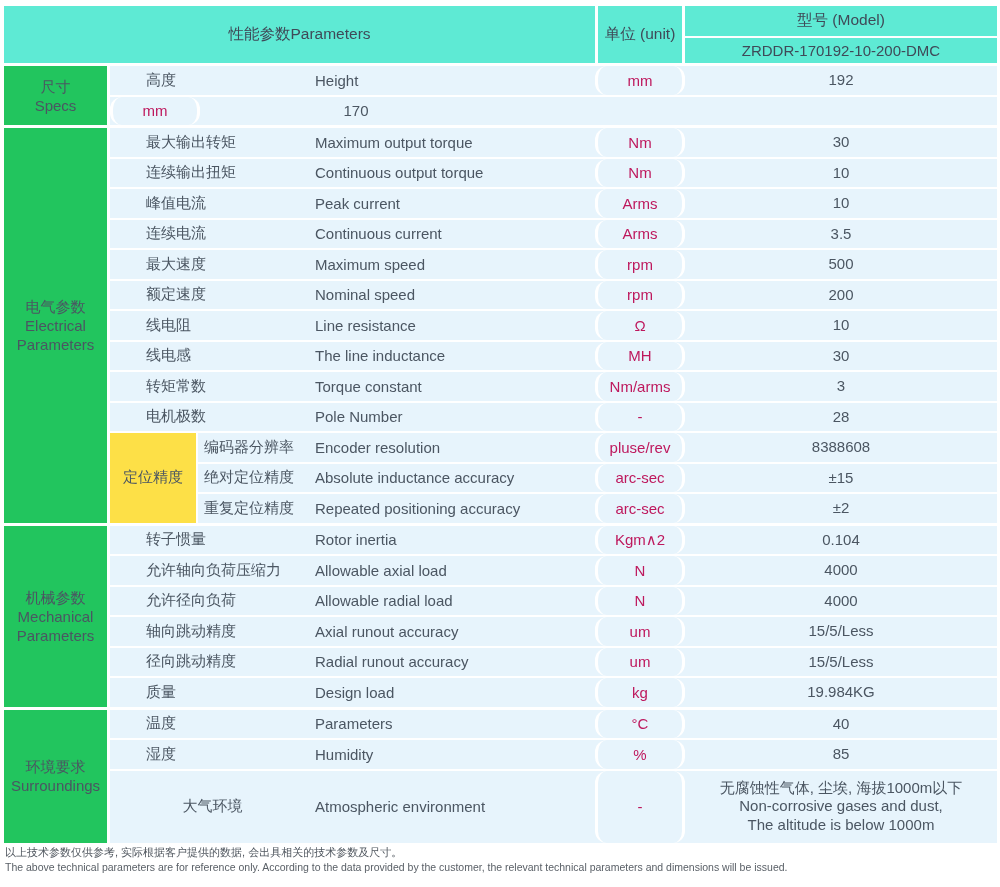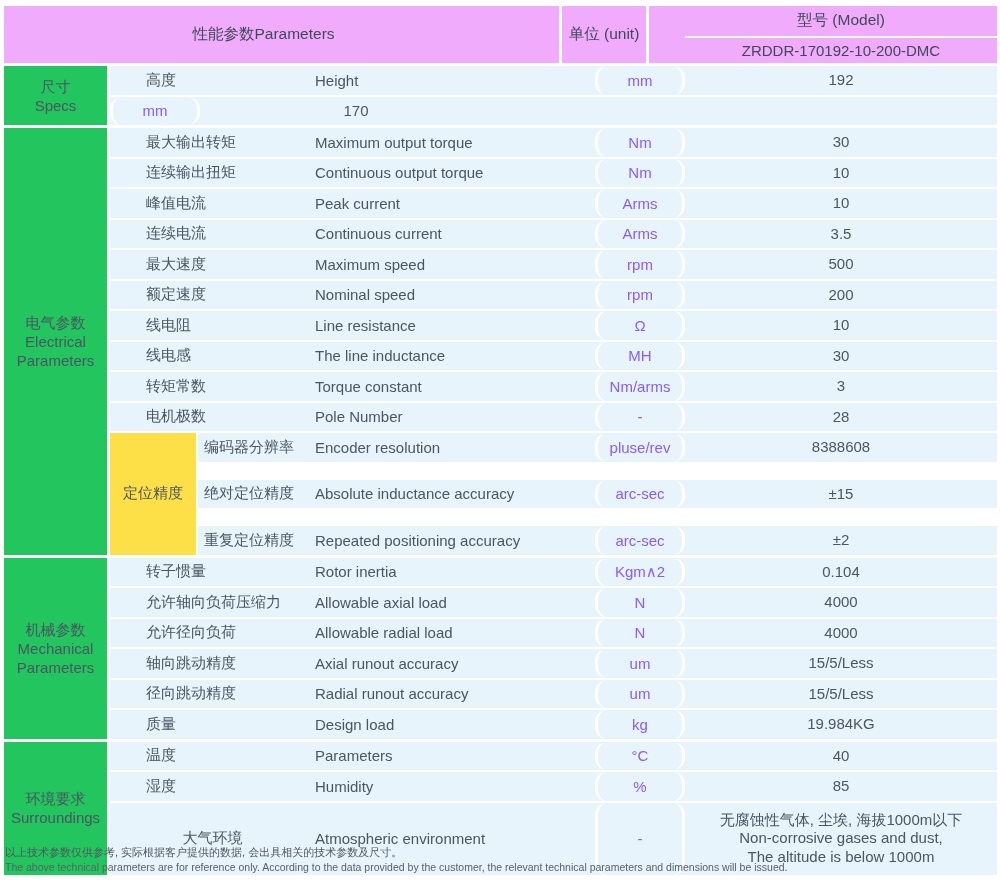--- a/index.html
+++ b/index.html
@@ -5,21 +5,21 @@
   html,body{margin:0;padding:0;}
   body{
     width:1000px;height:887px;background:#ffffff;
     font-family:"Liberation Sans","DejaVu Sans",sans-serif;
     -webkit-font-smoothing:antialiased;
   }
   .page{position:relative;width:1000px;height:887px;background:#fff;overflow:hidden;}
   .table-wrap{position:absolute;left:4px;top:6px;width:993px;}
 
   
-  .header-row{display:flex;height:57px;background:#f0abfc;gap:36px;}
+  .header-row{display:flex;height:57px;background:#5eead4;}
   .h-params{flex:1 1 auto;display:flex;align-items:center;justify-content:center;
     font-size:15.5px;color:#3f4a58;}
   .h-unit{flex:0 0 90px;box-sizing:border-box;border-left:3px solid #fff;border-right:3px solid #fff;
     display:flex;align-items:center;justify-content:center;font-size:15.5px;color:#3f4a58;}
   .h-model{flex:0 0 312px;display:flex;flex-direction:column;}
   .h-model-top{flex:1 1 auto;display:flex;align-items:center;justify-content:center;
     border-bottom:2px solid #fff;font-size:15.5px;color:#3f4a58;}
   .h-model-bottom{flex:1 1 auto;display:flex;align-items:center;justify-content:center;
     font-size:15px;color:#3f4a58;}
 
@@ -33,30 +33,30 @@
   .row{display:flex;height:28.5px;background:#e7f4fc;margin-top:2px;}
   .rows > .row:first-child{margin-top:0;}
   .row.tall{height:72px;}
 
   .lbl{flex:1 1 auto;display:flex;align-items:center;min-width:0;}
   .zh{flex:0 0 205px;box-sizing:border-box;padding-left:36px;font-size:15px;color:#4b5662;
     white-space:nowrap;overflow:hidden;}
   .row.center-zh .zh{padding-left:0;text-align:center;}
   .en{flex:1 1 auto;font-size:15px;color:#4b5662;white-space:nowrap;overflow:hidden;}
   .unit{flex:0 0 90px;box-sizing:border-box;border-left:3px solid #fff;border-right:3px solid #fff;
-    display:flex;align-items:center;justify-content:center;font-size:15px;color:#8b5cf6;border-radius:12px;}
+    display:flex;align-items:center;justify-content:center;font-size:15px;color:#be185d;border-radius:12px;}
   .val{flex:0 0 312px;display:flex;flex-direction:column;align-items:center;justify-content:center;
     font-size:15px;color:#4b5662;line-height:18.5px;text-align:center;}
 
   
   .group{display:flex;margin-top:2px;}
   .rows > .group:first-child{margin-top:0;}
   .group-label{flex:0 0 88px;box-sizing:border-box;border-right:2px solid #fff;background:#fde047;
     display:flex;align-items:center;justify-content:center;font-size:15px;color:#4b5662;}
-  .group-rows{flex:1 1 auto;display:flex;flex-direction:column;min-width:0;gap:16px;}
+  .group-rows{flex:1 1 auto;display:flex;flex-direction:column;min-width:0;}
   .group-rows > .row:first-child{margin-top:0;}
   .group .zh{flex:0 0 117px;padding-left:6px;}
 
   
   .footer{position:absolute;left:5px;top:845px;width:990px;}
   .footer-zh{font-size:11px;color:#4f565e;line-height:15px;}
   .footer-en{font-size:10.5px;color:#5a6067;line-height:15px;}
 </style>
 </head>
 <body>

